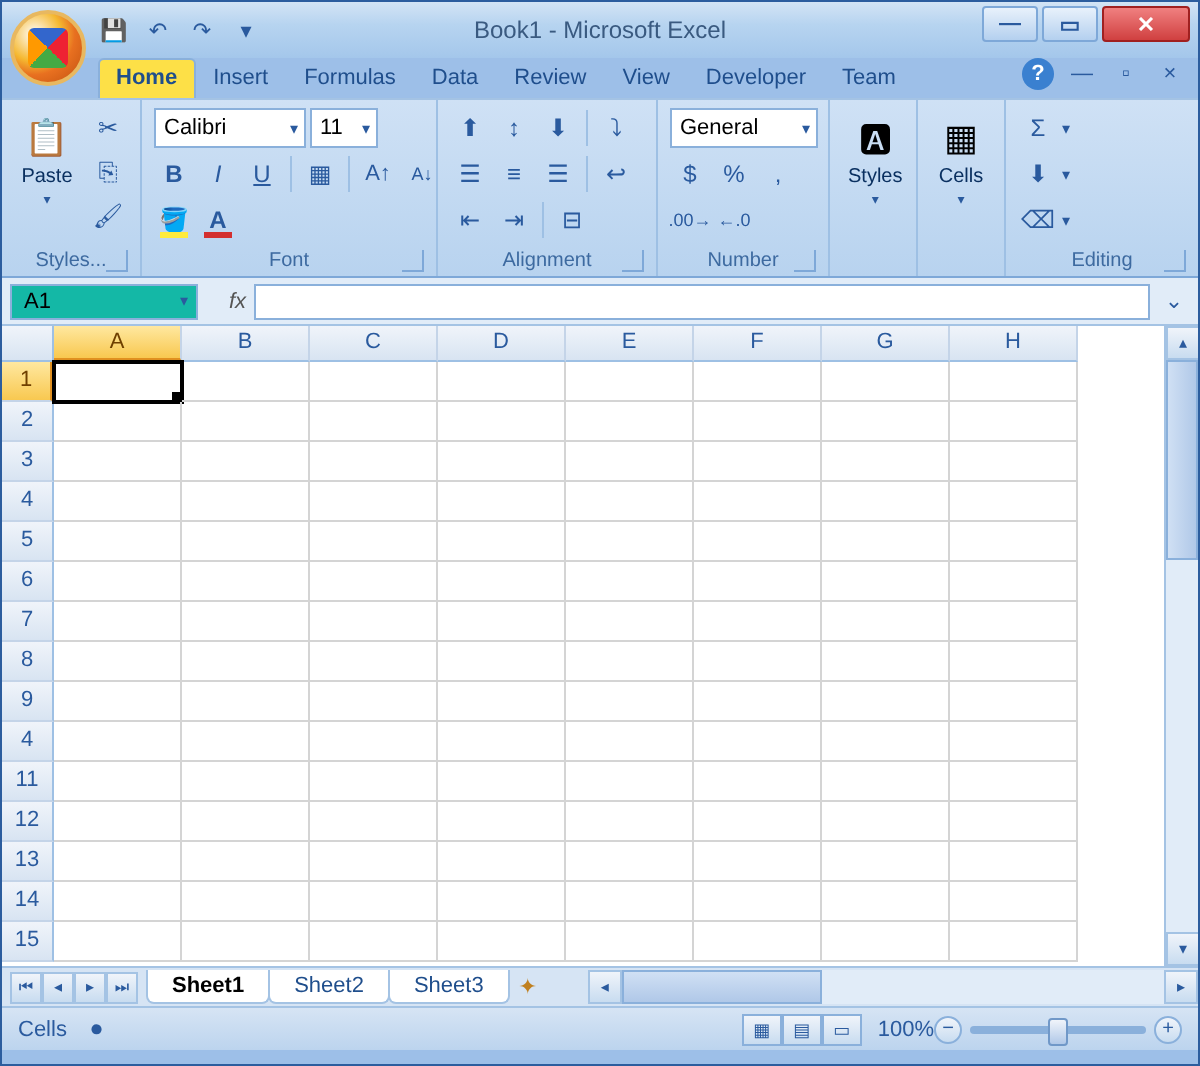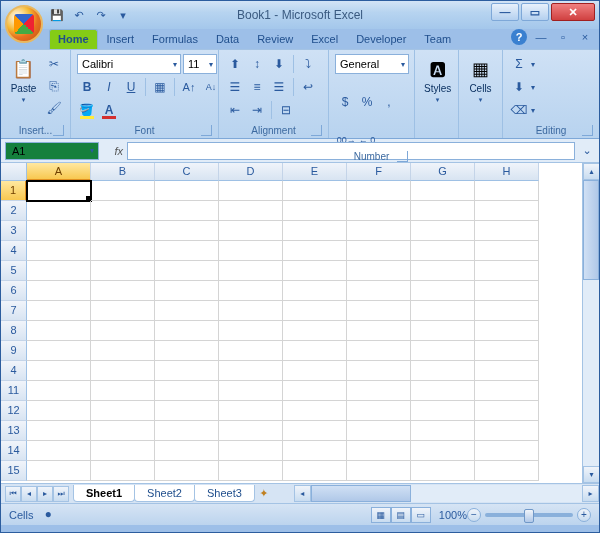--- a/index.html
+++ b/index.html
@@ -15,21 +15,21 @@
 .winbtn.close { background: linear-gradient(#f08080, #d04040); color: white; border-color: #a02020; width: 44px; }
 
 .office-btn { position: absolute; left: 4px; top: 4px; width: 38px; height: 38px; border-radius: 50%; background: radial-gradient(circle at 30% 30%, #fff, #f5b830 40%, #e87020 60%, #c05010); border: 2px solid #e8b860; z-index: 10; display: flex; align-items: center; justify-content: center; }
 .office-btn::after { content: ""; width: 20px; height: 20px; background:
   conic-gradient(from 45deg, #e23 0 90deg, #4a4 90deg 180deg, #f90 180deg 270deg, #36c 270deg 360deg);
   border-radius: 3px; }
 
 
 .tabs { height: 20px; display: flex; margin-left: 48px; gap: 0; position: relative; }
 .tab { padding: 3px 8px; color: #1f4e8c; cursor: pointer; border: 1px solid transparent; }
-.tab.active { background: #84cc16; border: 1px solid #8ab0db; border-bottom: none; border-radius: 3px 3px 0 0; font-weight: bold; }
+.tab.active { background: #fde047; border: 1px solid #8ab0db; border-bottom: none; border-radius: 3px 3px 0 0; font-weight: bold; }
 .help-area { position: absolute; right: 6px; display: flex; gap: 6px; align-items: center; }
 .help-area span { color: #2a5a9e; width: 16px; height: 16px; display: inline-flex; align-items: center; justify-content: center; }
 
 
 .ribbon { height: 90px; background: linear-gradient(#cfe1f5, #b8d3ef); border-top: 1px solid #a4c3e4; border-bottom: 1px solid #7ea8d8; display: flex; }
 .group { border-right: 1px solid #9ec0e4; padding: 4px 6px 0 6px; display: flex; flex-direction: column; justify-content: space-between; }
 .group-label { text-align: center; color: #3d6aa0; font-size: 10px; padding: 1px 0 2px; position: relative; }
 .group-label::after { content: ""; position: absolute; right: 0; bottom: 2px; width: 10px; height: 10px; border: 1px solid #7ea8d8; border-left: none; border-top: none; }
 .group-body { display: flex; gap: 4px; flex: 1; align-items: flex-start; }
 
@@ -41,21 +41,21 @@
 .smallbtn { width: 20px; height: 20px; display: flex; align-items: center; justify-content: center; border: 1px solid transparent; border-radius: 2px; font-size: 12px; color: #2a5a9e; }
 
 .combo { height: 20px; background: white; border: 1px solid #8ab0db; display: flex; align-items: center; padding: 0 14px 0 4px; position: relative; font-size: 11px; }
 .combo::after { content: "▾"; position: absolute; right: 3px; font-size: 8px; color: #2a5a9e; }
 
 .row { display: flex; gap: 2px; align-items: center; }
 .sep { width: 1px; height: 18px; background: #9ec0e4; margin: 0 2px; }
 
 
 .fbar { height: 24px; background: #e1ecf8; border-bottom: 1px solid #a4c3e4; display: flex; align-items: center; padding: 2px 4px; gap: 4px; }
-.namebox { width: 94px; height: 18px; background: #15803d; border: 1px solid #8ab0db; display: flex; align-items: center; padding: 0 16px 0 6px; position: relative; }
+.namebox { width: 94px; height: 18px; background: #14b8a6; border: 1px solid #8ab0db; display: flex; align-items: center; padding: 0 16px 0 6px; position: relative; }
 .namebox::after { content: "▾"; position: absolute; right: 4px; font-size: 8px; color: #2a5a9e; }
 .fx { width: 20px; text-align: right; color: #555; font-style: italic; }
 .formula-input { flex: 1; height: 18px; background: white; border: 1px solid #8ab0db; padding: 0 4px; }
 .fbar-expand { width: 16px; text-align: center; color: #2a5a9e; }
 
 
 .grid-area { display: flex; height: 320px; background: white; position: relative; }
 .corner { width: 26px; height: 18px; background: linear-gradient(#f0f4fa, #d8e4f2); border-right: 1px solid #9ec0e4; border-bottom: 1px solid #9ec0e4; }
 .colheads { display: flex; height: 18px; }
 .colhead { width: 64px; background: linear-gradient(#f0f4fa, #d8e4f2); border-right: 1px solid #c4d4e8; border-bottom: 1px solid #9ec0e4; text-align: center; line-height: 17px; color: #2a5a9e; }
@@ -112,21 +112,21 @@
     <div class="winbtn close">✕</div>
   </div>
 </div>
 
 <div class="tabs">
   <div class="tab active">Home</div>
   <div class="tab">Insert</div>
   <div class="tab">Formulas</div>
   <div class="tab">Data</div>
   <div class="tab">Review</div>
-  <div class="tab">Excel</div>
+  <div class="tab">View</div>
   <div class="tab">Developer</div>
   <div class="tab">Team</div>
   <div class="help-area">
     <span style="background:#3a80d0;color:white;border-radius:50%;font-weight:bold">?</span>
     <span>—</span>
     <span>▫</span>
     <span>×</span>
   </div>
 </div>
 
@@ -137,27 +137,27 @@
         <div class="icon">📋</div>
         <div class="lbl">Paste</div>
         <div style="font-size:7px;color:#2a5a9e">▾</div>
       </div>
       <div class="smallcol">
         <div class="smallbtn">✂</div>
         <div class="smallbtn">⎘</div>
         <div class="smallbtn">🖌</div>
       </div>
     </div>
-    <div class="group-label">Insert...</div>
+    <div class="group-label">Styles...</div>
   </div>
 
   <div class="group" style="width:148px">
     <div class="group-body" style="flex-direction:column;gap:3px">
       <div class="row">
-        <div class="combo" style="width:104px">Calibri</div>
+        <div class="combo" style="width:76px">Calibri</div>
         <div class="combo" style="width:34px">11</div>
       </div>
       <div class="row">
         <div class="smallbtn" style="font-weight:bold">B</div>
         <div class="smallbtn" style="font-style:italic">I</div>
         <div class="smallbtn" style="text-decoration:underline">U</div>
         <div class="sep"></div>
         <div class="smallbtn">▦</div>
         <div class="sep"></div>
         <div class="smallbtn" style="font-size:11px">A↑</div>
@@ -191,21 +191,21 @@
         <div class="smallbtn">⇤</div>
         <div class="smallbtn">⇥</div>
         <div class="sep"></div>
         <div class="smallbtn">⊟</div>
       </div>
     </div>
     <div class="group-label">Alignment</div>
   </div>
 
   <div class="group" style="width:86px">
-    <div class="group-body" style="flex-direction:column;gap:18px">
+    <div class="group-body" style="flex-direction:column;gap:3px">
       <div class="combo" style="width:74px">General</div>
       <div class="row">
         <div class="smallbtn">$</div>
         <div class="smallbtn">%</div>
         <div class="smallbtn">,</div>
       </div>
       <div class="row">
         <div class="smallbtn" style="font-size:9px">.00→</div>
         <div class="smallbtn" style="font-size:9px">←.0</div>
       </div>

